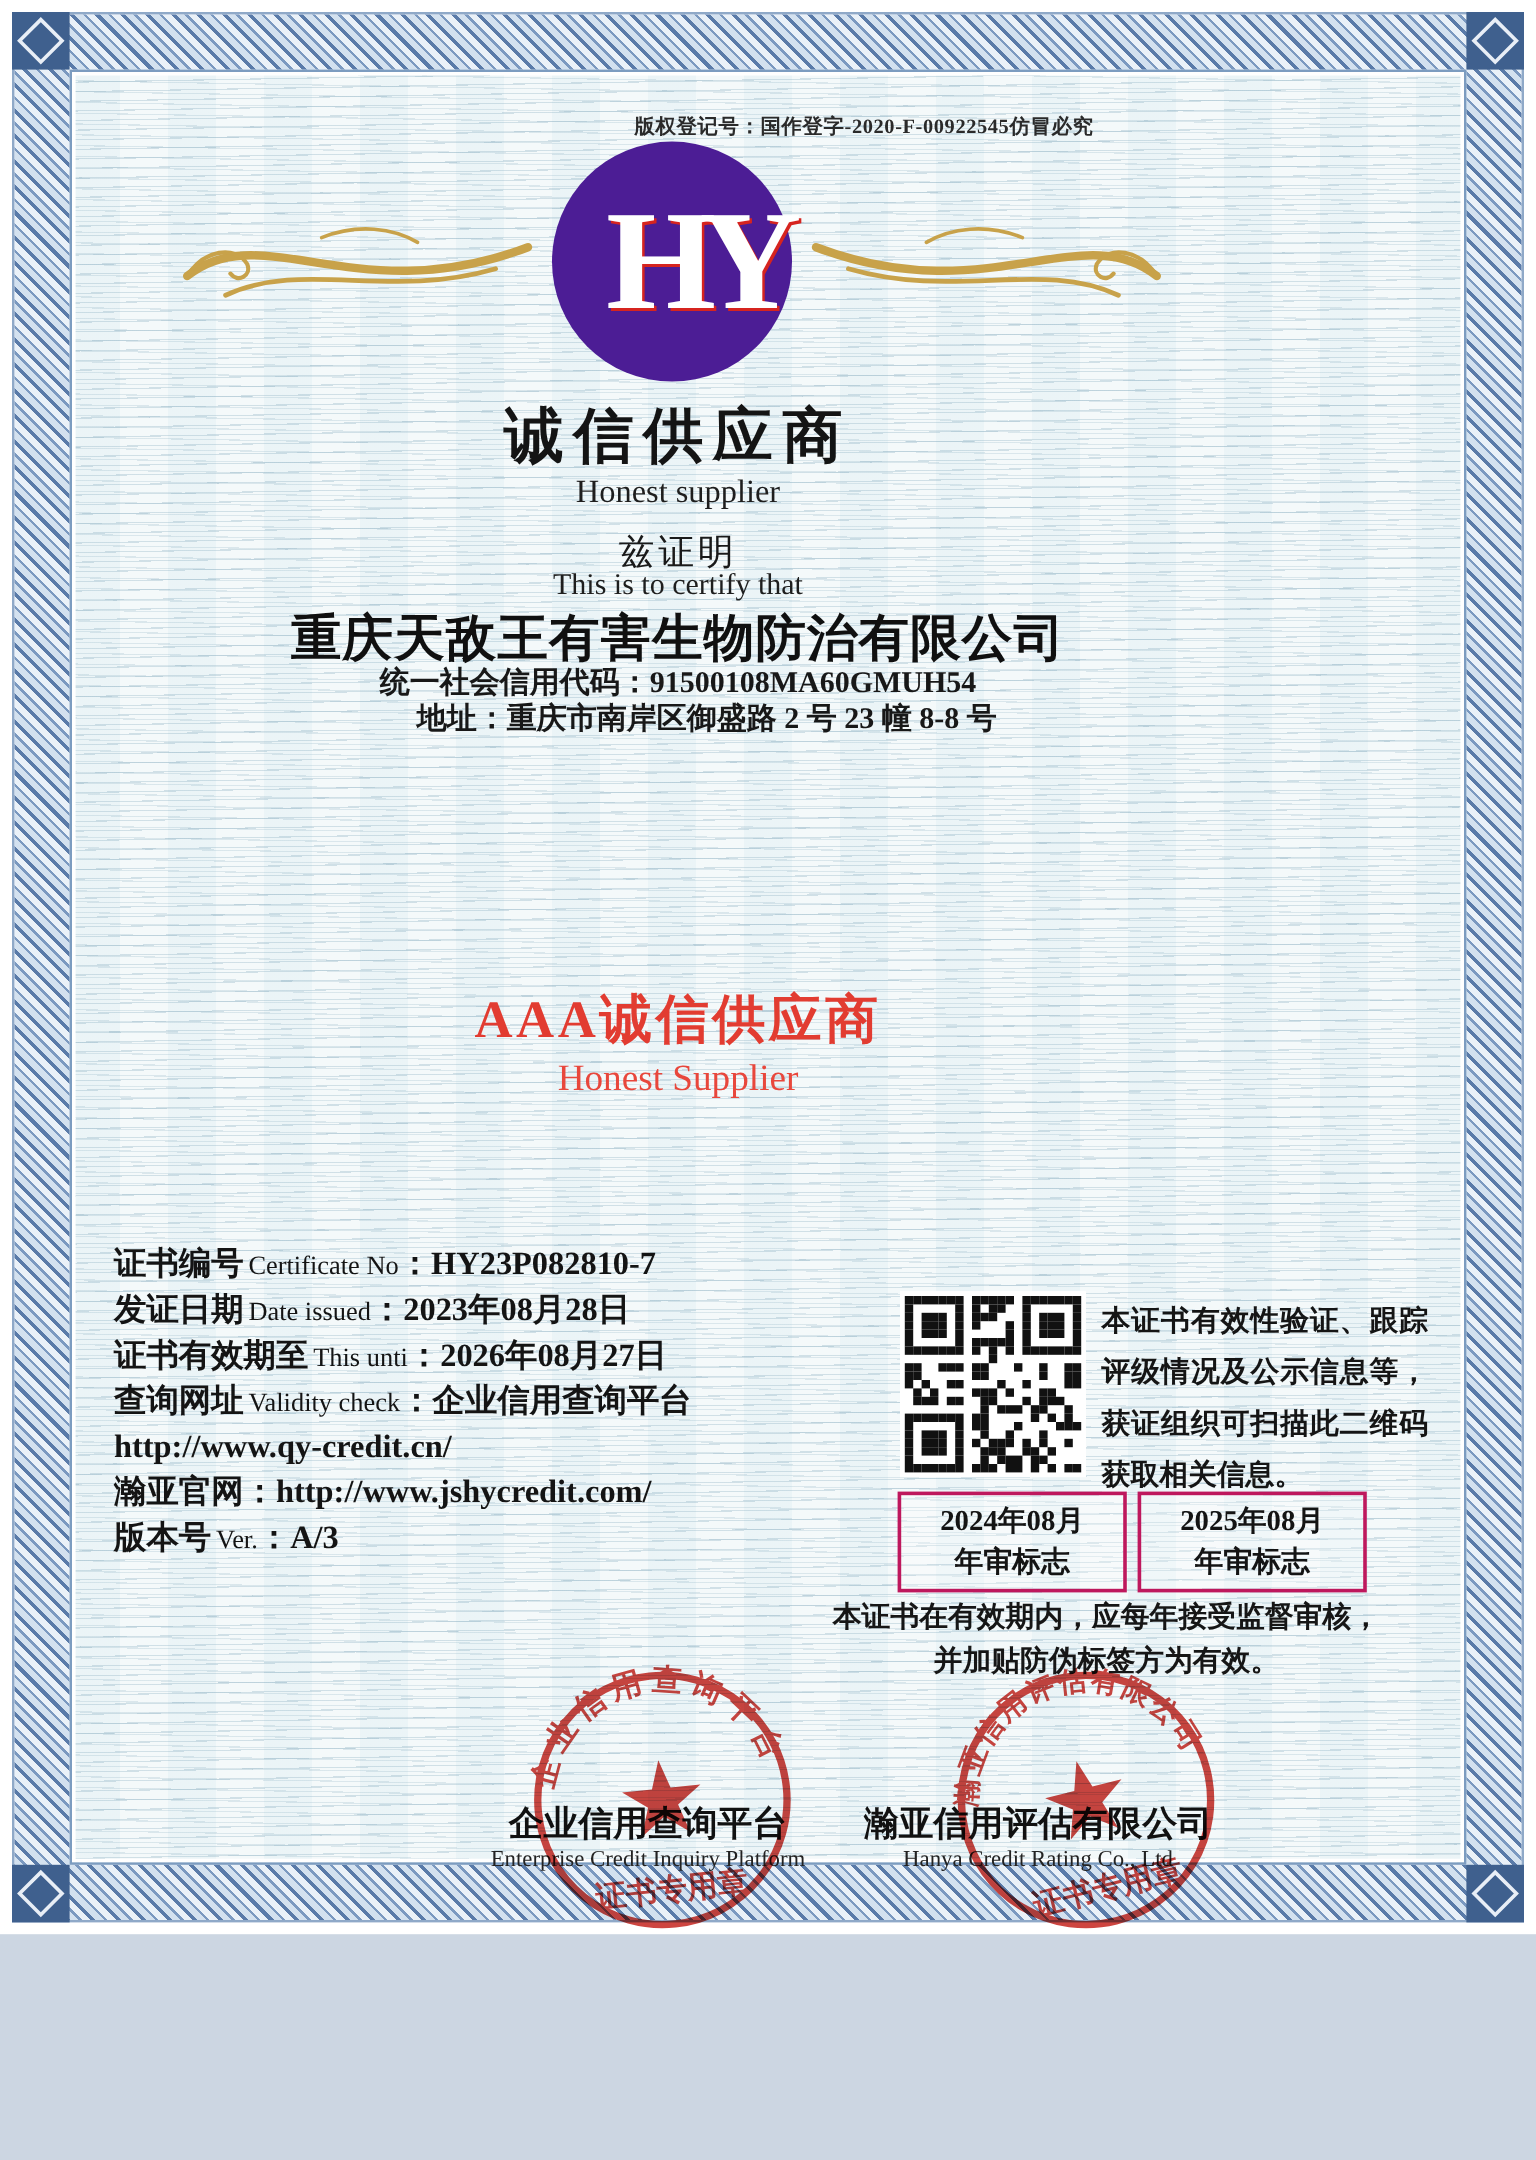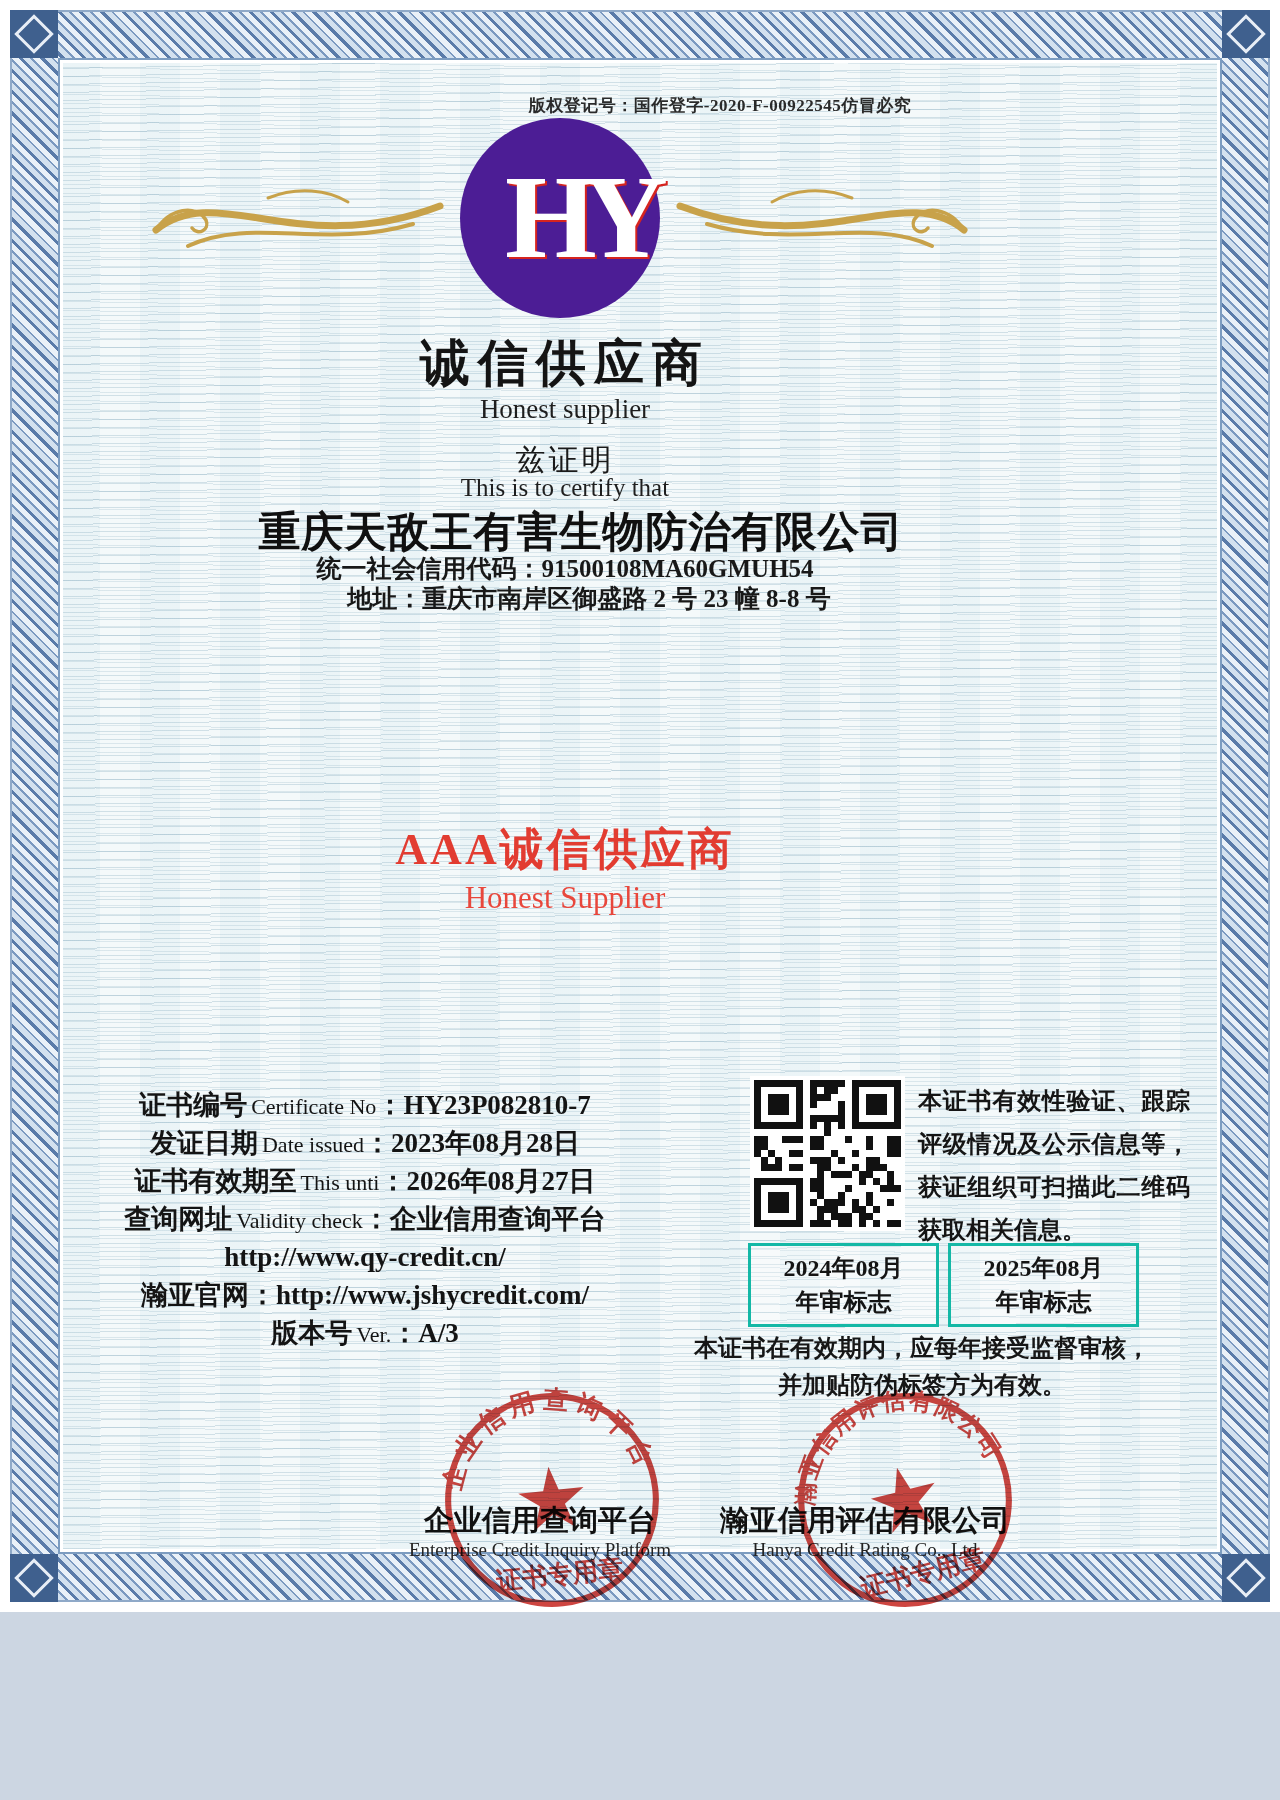--- a/index.html
+++ b/index.html
@@ -51,39 +51,39 @@
     text-shadow: 2px 2px 0 #d6241f;
   }
   .flourish { top:168px; width:300px; height:100px; }
   .flourish.left { left:148px; }
   .flourish.right { left:672px; transform:scaleX(-1); }
 
   .title-cn { top:330px; font-size:50px; font-weight:600; letter-spacing:8px; color:#141414;text-align:center; }
   .title-en { top:394px; font-size:27px; color:#1e1e1e; }
   .certify-cn { top:440px; font-size:30px; color:#1a1a1a; letter-spacing:3px; }
   .certify-en { top:474px; font-size:25px; color:#1e1e1e; }
-  .company { top:504px; font-size:42px; font-weight:bold; color:#101010; letter-spacing:1px;padding-left:16px; }
+  .company { top:504px; font-size:42px; font-weight:bold; color:#101010; letter-spacing:1px; }
   .code-line { top:552px; font-size:25px; font-weight:600; color:#181818; }
   .addr-line { top:582px; font-size:25px; font-weight:600; color:#181818;padding-left:24px; }
 
   .award-cn { top:820px; font-size:44px; font-weight:bold; color:#e23c31; letter-spacing:3px; }
   .award-en { top:880px; font-size:31px; color:#e8473c; }
 
   
-  .details { position:absolute; left:95px; top:1086px; width:540px;text-align:center; }
+  .details { position:absolute; left:95px; top:1034px; width:540px; }
   .d-row { height:38px; line-height:38px; white-space:nowrap; color:#141414; }
   .d-row .cn { font-size:27px; font-weight:600; }
   .d-row .en { font-size:22px; }
   .d-row .val { font-size:27px; font-weight:600; }
 
   
   .qr-box { position:absolute; left:750px; top:1076px; width:155px; height:155px; background:#fff; }
   .qr-info { position:absolute; left:918px; top:1080px; width:272px; font-size:24px; font-weight:600; line-height:43px; color:#151515; text-align:justify; }
   .review-box {
-    position:absolute; top:1243px; width:185px; height:78px; border:3px solid #14b8a6;
+    position:absolute; top:1243px; width:185px; height:78px; border:3px solid #be185d;
     display:flex; flex-direction:column; align-items:center; justify-content:center;
     font-size:24px; font-weight:600; line-height:34px; color:#141414; background:rgba(255,255,255,.25);
   }
   .review-box.b1 { left:748px; } .review-box.b2 { left:948px; }
   .note { position:absolute; left:648px; top:1330px; width:548px; text-align:center; font-size:24px; font-weight:600; line-height:37px; color:#161616; }
 
   
   .org-label { position:absolute; top:1502px; width:320px; text-align:center; }
   .org-label .cn { font-size:29px; font-weight:bold; color:#111; line-height:36px; }
   .org-label .en { font-size:19px; color:#222; line-height:24px; }

